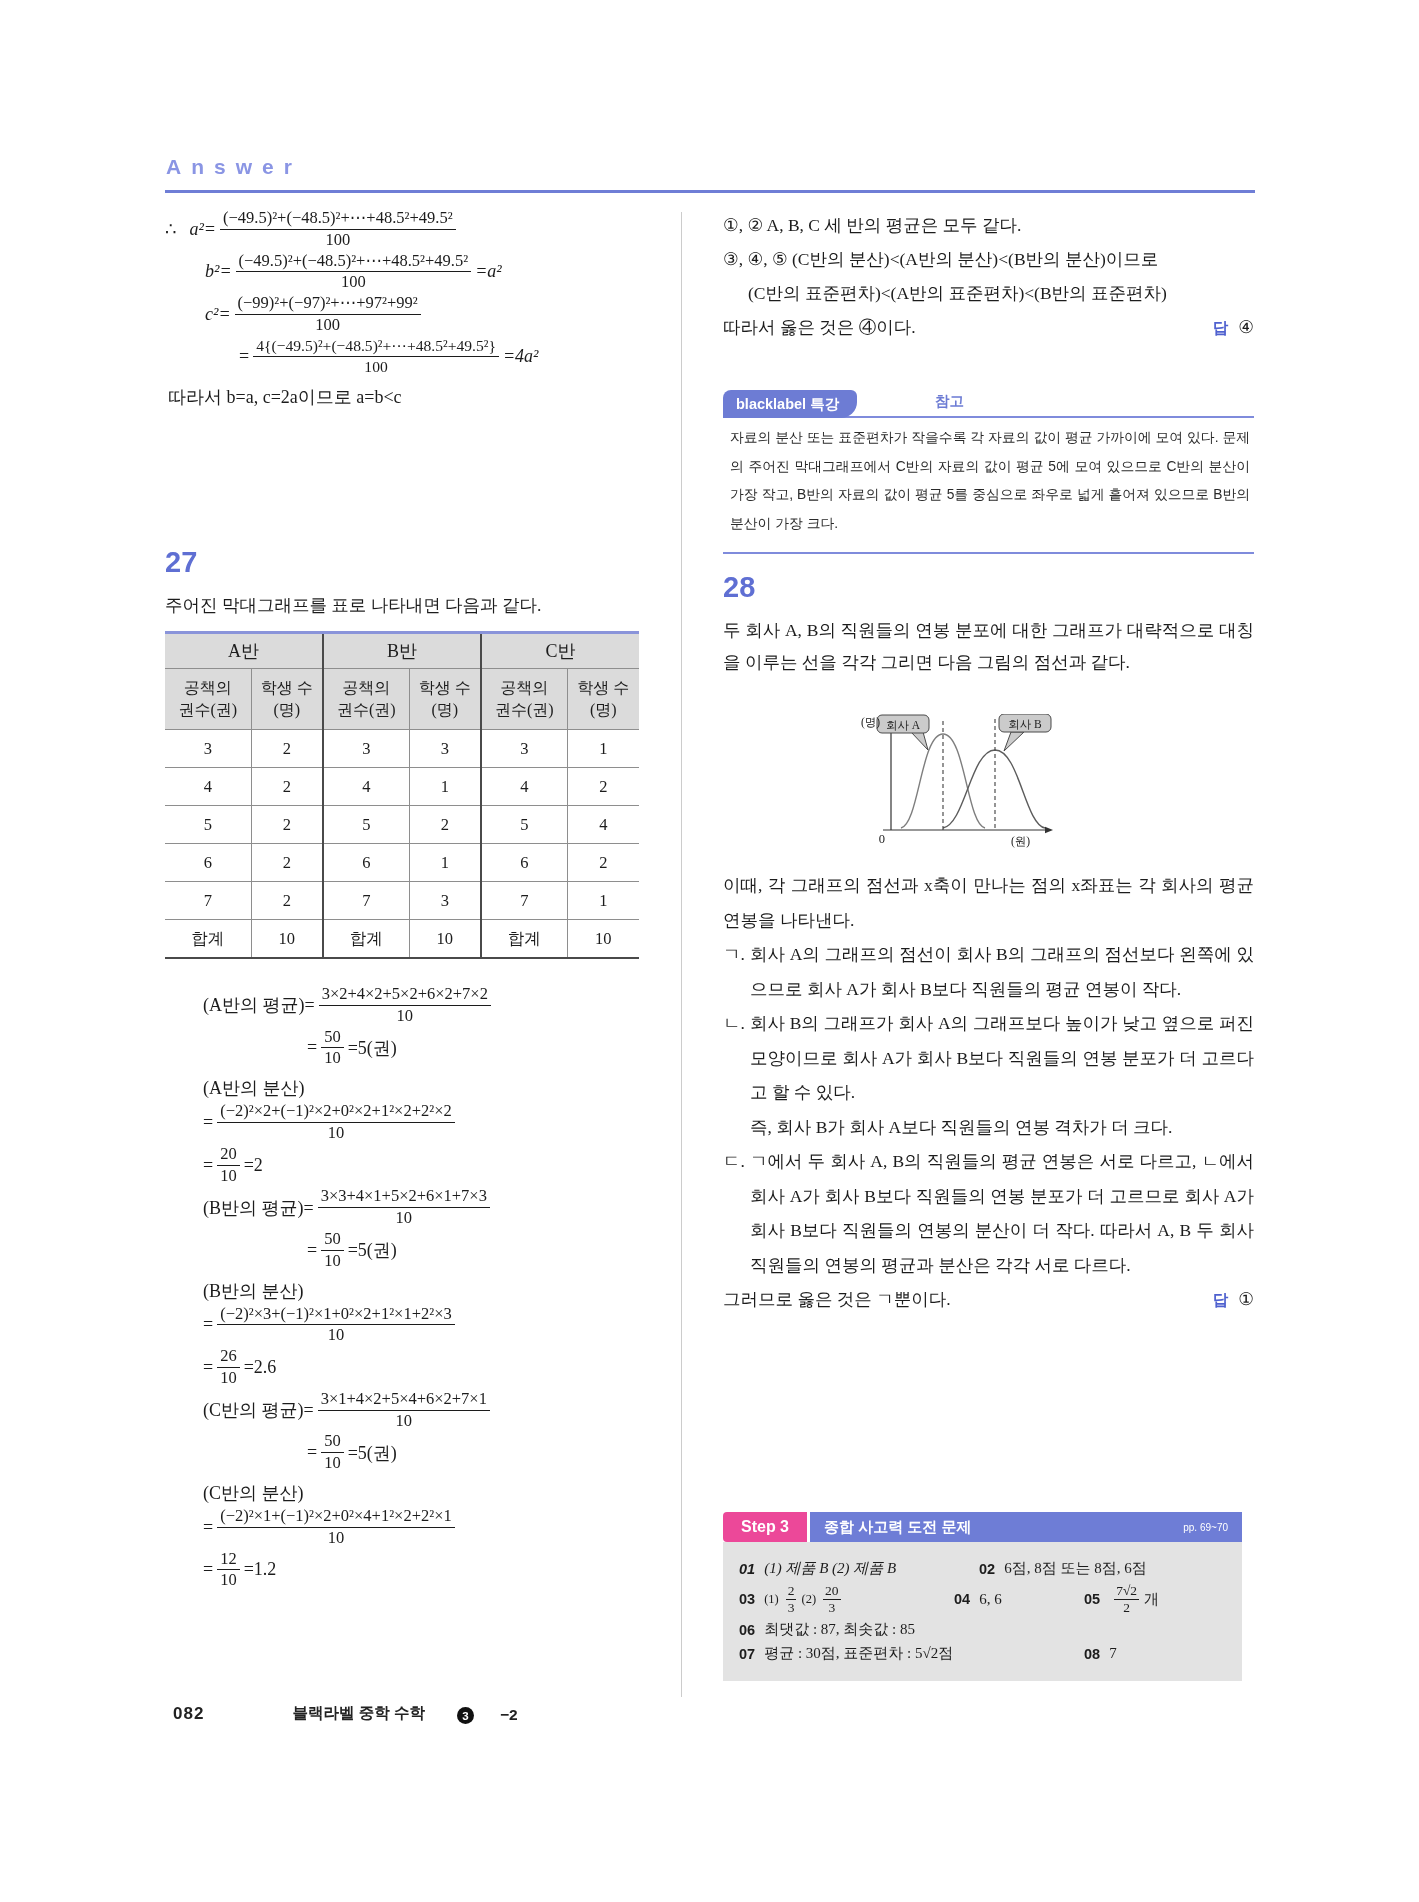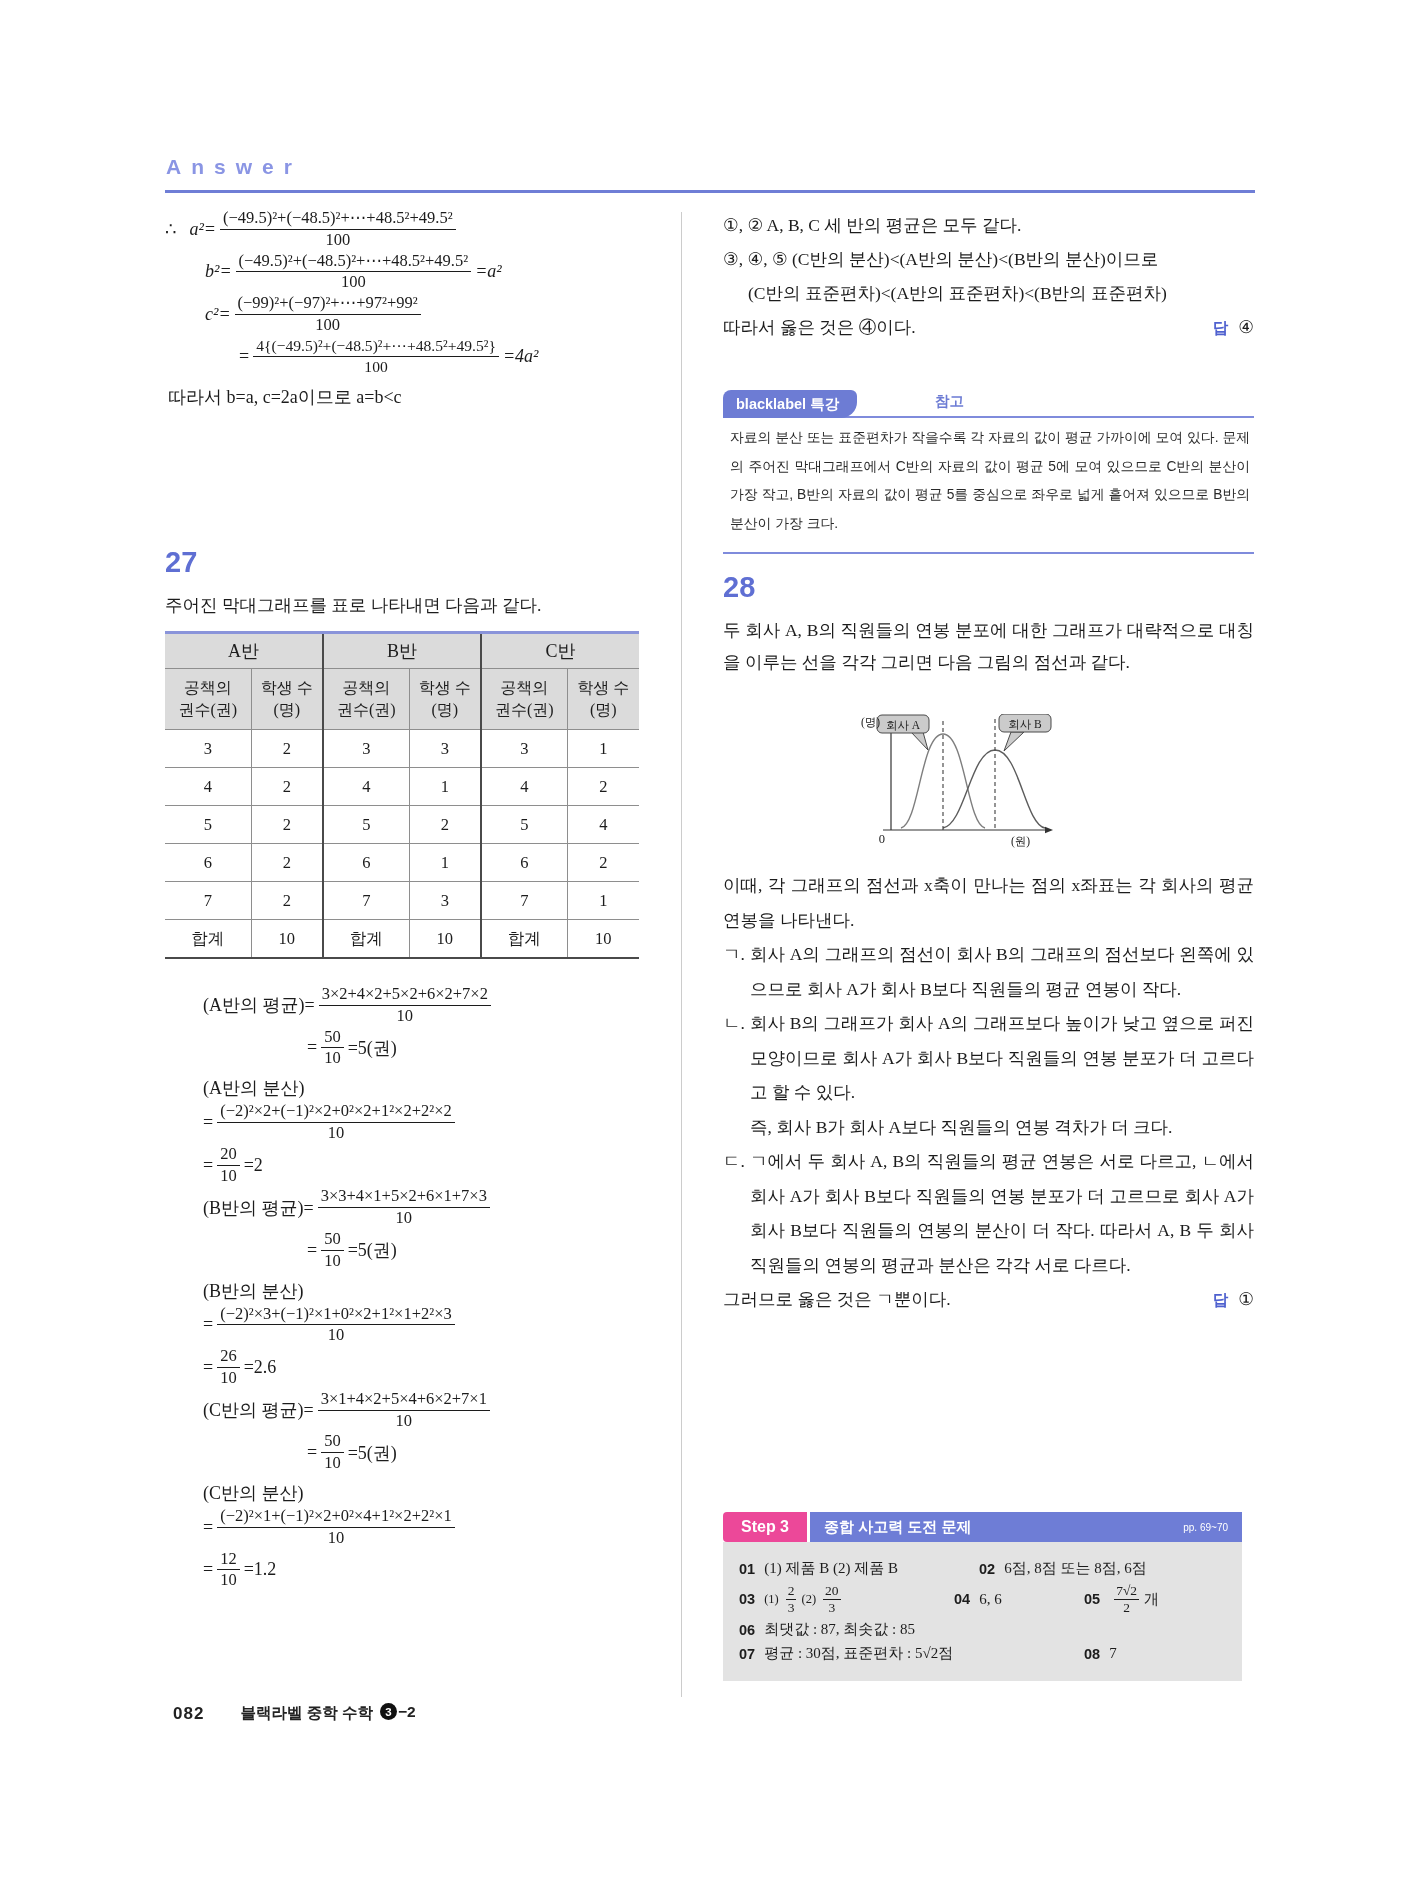--- a/index.html
+++ b/index.html
@@ -84,31 +84,31 @@
        font-weight:bold;font-size:16px;border-radius:4px 0 0 4px;}
   .s3-bar{flex:1;background:#6e7dd6;color:#fff;display:flex;align-items:center;
        padding:0 14px;font-size:15px;font-weight:bold;margin-left:3px;}
   .s3-pages{margin-left:auto;font-size:10px;font-weight:normal;}
   .s3-body{background:#e3e3e3;padding:12px 16px 13px 16px;
        font-family:"Liberation Serif","DejaVu Serif",serif;font-size:15px;color:#1c1c1c;}
   .s3-row{display:flex;align-items:center;margin:5px 0;}
   .s3-item{display:flex;align-items:center;}
   .s3-no{font-family:"Liberation Sans",sans-serif;font-weight:bold;font-size:14.5px;margin-right:9px;}
   .s3-txt{white-space:nowrap;}
-  .w240{width:240px;} .w215{width:215px;} .w130{width:130px;} .w345{width:345px;}
+  .w240{width:240px;font-style:italic;} .w215{width:215px;} .w130{width:130px;} .w345{width:345px;}
   .sfrac{display:inline-flex;flex-direction:column;align-items:center;font-size:13.5px;
        line-height:1.12;margin:0 5px;}
   .sfrac .num{border-bottom:1px solid #1c1c1c;padding:0 2px 1px;}
   .s3-pre{font-size:12.5px;margin-right:2px;}
 
   
   .footer{position:absolute;left:173px;top:1703px;display:flex;align-items:center;
        font-family:"Liberation Sans",sans-serif;}
   .f-page{font-weight:bold;font-size:17px;letter-spacing:1px;color:#222;}
-  .f-title{margin-left:36px;font-size:15.5px;font-weight:bold;color:#222;display:flex;align-items:flex-start;}
+  .f-title{margin-left:88px;font-size:15.5px;font-weight:bold;color:#222;display:flex;align-items:flex-end;gap:25px;}
   .badge3{display:inline-flex;width:17px;height:17px;border-radius:50%;background:#111;color:#fff;
        font-size:11.5px;font-weight:bold;align-items:center;justify-content:center;margin:0 1px 0 7px;}
 </style>
 </head>
 <body>
 
 <div class="answer-head">Answer</div>
 <div class="head-rule"></div>
 <div class="col-divider"></div>
 

